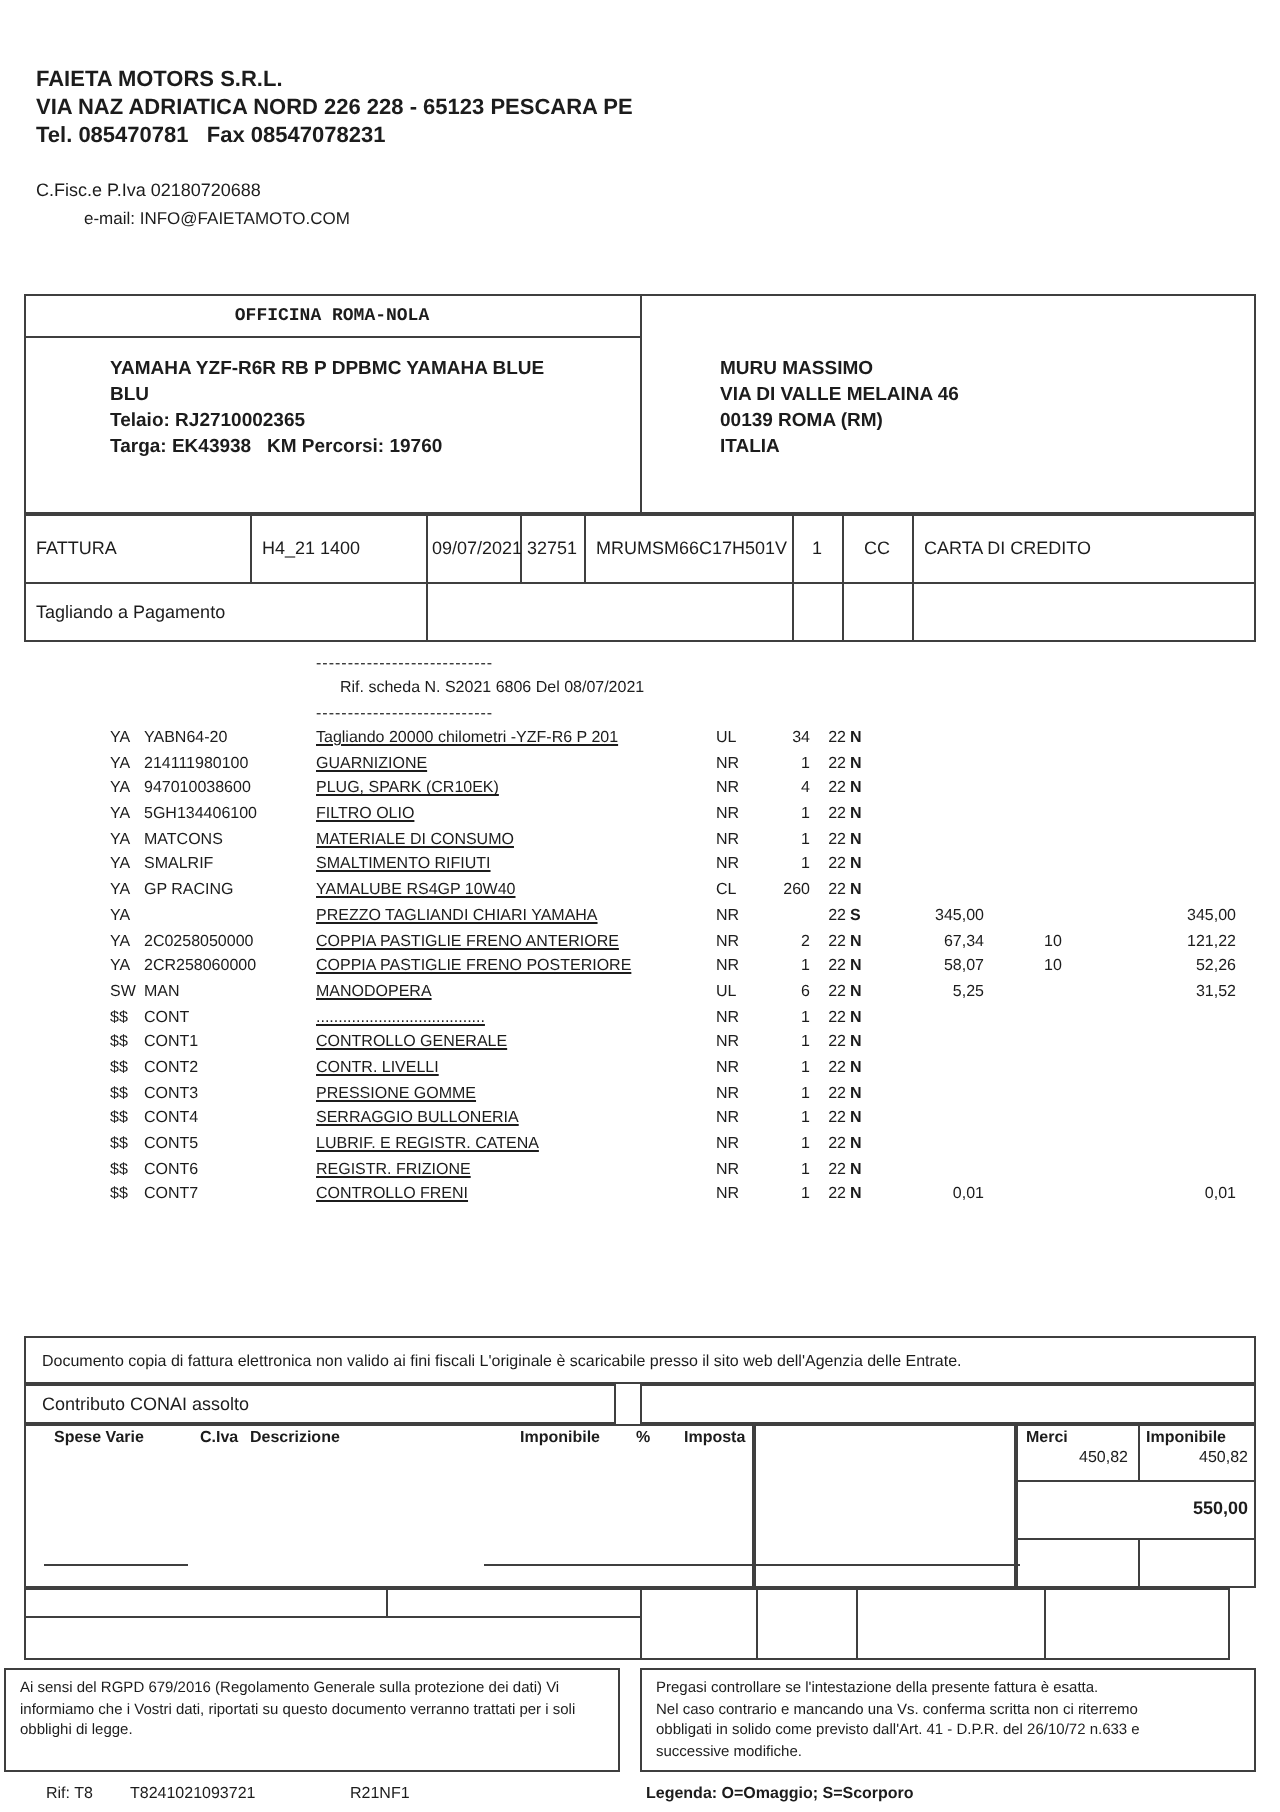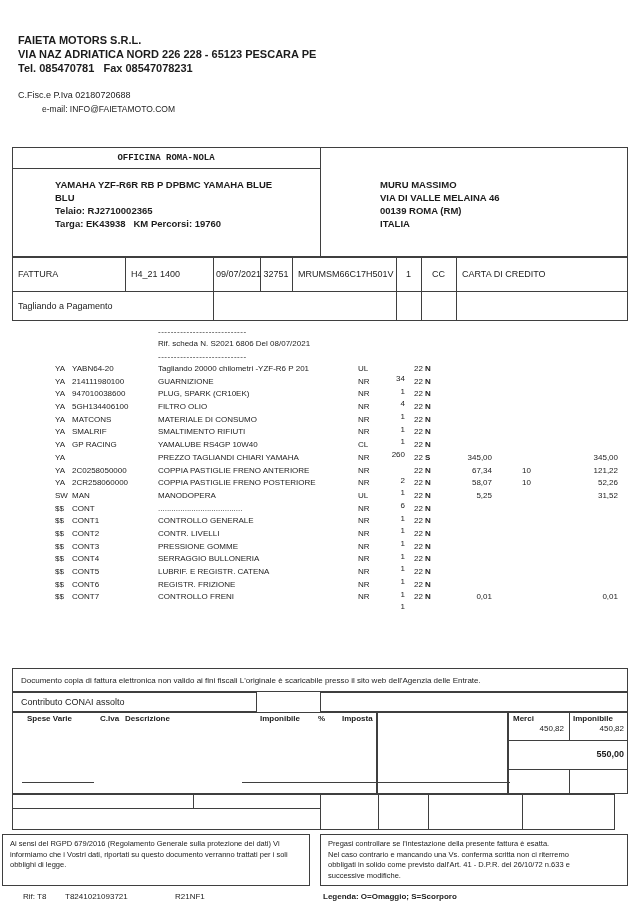--- a/index.html
+++ b/index.html
@@ -13,43 +13,43 @@
   .vline{position:absolute;width:1px;background:#3f3f3f;}
   
   .sup-name{left:18px;top:34px;font-size:11px;}
   .sup-addr{left:18px;top:48px;font-size:11px;}
   .sup-tel{left:18px;top:62px;font-size:11px;}
   .sup-fisc{left:18px;top:90px;font-size:9px;}
   .sup-mail{left:18px;top:104px;font-size:8.5px;margin-left:24px;}
   
   .officina{left:12px;top:147px;width:308px;height:21px;display:flex;align-items:center;justify-content:center;font-size:9px;font-family:Liberation Mono, monospace;}
   .veh{left:55px;top:178px;font-size:9.5px;line-height:13px;}
-  .cust{left:360px;top:178px;font-size:9.5px;line-height:13px;margin-left:20px;}
+  .cust{left:360px;top:178px;font-size:9.5px;line-height:13px;}
   
   .fcell{position:absolute;display:flex;align-items:center;font-size:9px;box-sizing:border-box;padding-left:6px;}
   .fcell.center{justify-content:center;padding-left:0;}
   
   .items{position:absolute;left:0;top:363px;width:640px;}
   .ir{position:relative;height:12.7px;font-size:8px;}
   .ir span{position:absolute;line-height:12.7px;white-space:pre;}
   .c-g{left:55px;}
   .c-code{left:72px;}
-  .c-desc{left:158px;}
+  .c-desc{left:158px;text-decoration:underline;}
   .c-um{left:358px;}
-  .c-qty{left:372px;width:33px;text-align:right;margin-top:10px;}
+  .c-qty{left:372px;width:33px;text-align:right;}
   .c-iva{left:400px;width:23px;text-align:right;}
   .c-flag{left:425px;font-weight:bold;}
   .c-price{left:440px;width:52px;text-align:right;}
   .c-disc{left:522px;}
   .c-total{left:556px;width:62px;text-align:right;}
   .dash{position:absolute;left:158px;font-size:8px;line-height:12px;letter-spacing:0.5px;}
-  .refline{position:absolute;left:158px;font-size:8px;line-height:12px;}
+  .refline{position:absolute;left:170px;font-size:8px;line-height:12px;}
   
   .note-einv{left:12px;top:668px;width:616px;height:24px;display:flex;align-items:center;padding-left:8px;box-sizing:border-box;font-size:8px;}
-  .conai{left:12px;top:692px;width:245px;height:20px;display:flex;align-items:center;padding-left:8px;box-sizing:border-box;font-size:9px;}
+  .conai{left:12px;top:692px;width:296px;height:20px;display:flex;align-items:center;padding-left:8px;box-sizing:border-box;font-size:9px;}
   .hdr8{position:absolute;top:714px;font-size:8px;font-weight:bold;}
   .val8{position:absolute;font-size:8px;}
   .txtbox{position:absolute;box-sizing:border-box;font-size:7.5px;line-height:10.5px;padding:4px 7px;}
   .footer8{position:absolute;top:892px;font-size:8px;}
 </style>
 </head>
 <body>
 
 <div class="page">
 

